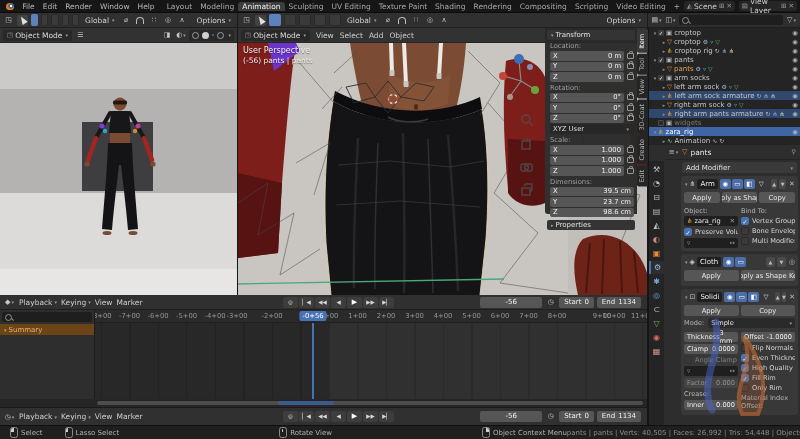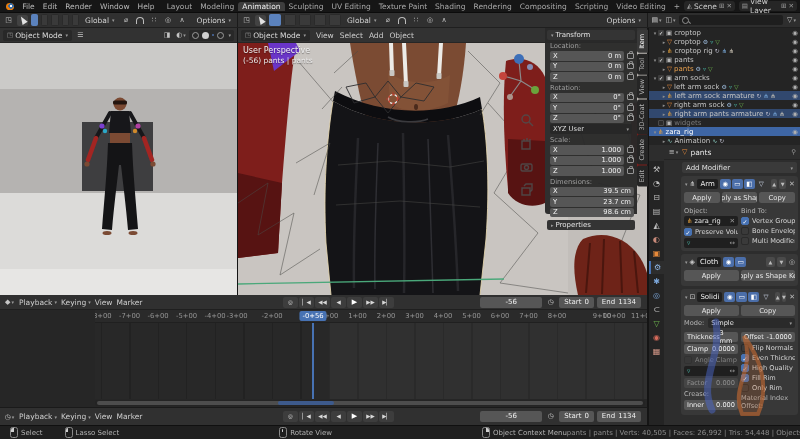--- a/index.html
+++ b/index.html
@@ -859,20 +859,29 @@
         <span class="fchip">
           <span>Start</span>
             <span>0</span>
           </span>
         <span class="fchip">
           <span>End</span>
             <span>1134</span>
           </span>
       </span>
     </div>
+    <div id="channels">
+      <div class="search" id="chansearch">
+          <span class="mag"></span>
+        </div>
+      <div id="summaryrow" style="background: rgb(107, 68, 24); color: rgb(239, 177, 104);">
+        <span class="caret" style="color:#caa06a;">▾</span>
+        <span>Summary</span>
+      </div>
+    </div>
     <div id="ruler">
       <span id="curchip" style="left: 218.04px;">-0+56</span>
     <span class="rlab" style="left: 6px;">-8+00</span>
         <span class="rlab" style="left: 34.5px;">-7+00</span>
         <span class="rlab" style="left: 63px;">-6+00</span>
         <span class="rlab" style="left: 91.5px;">-5+00</span>
         <span class="rlab" style="left: 120px;">-4+00</span>
         <span class="rlab" style="left: 142px;">-3+00</span>
         <span class="rlab" style="left: 177px;">-2+00</span>
         <span class="rlab" style="left: 234px;">0+00</span>

